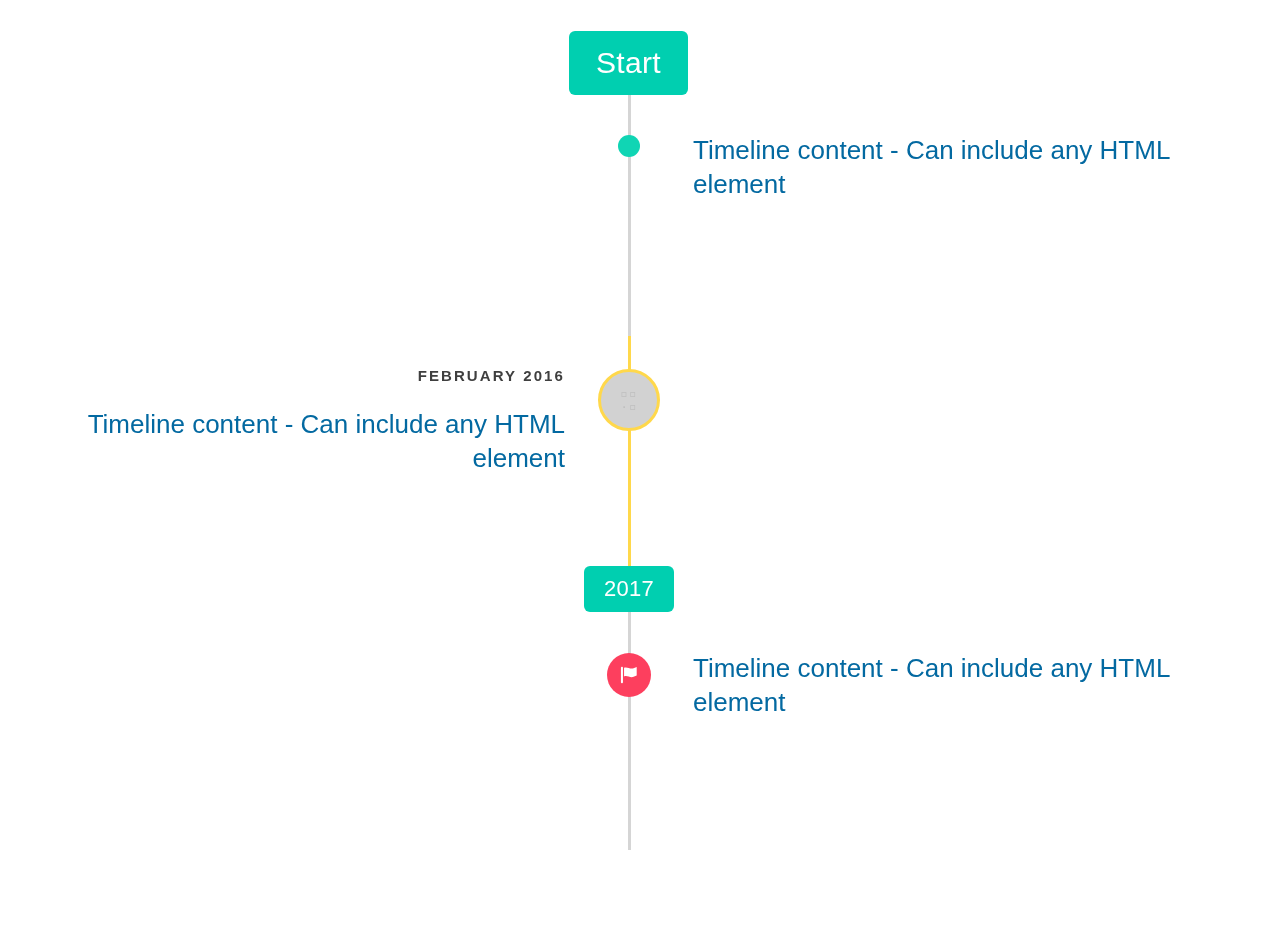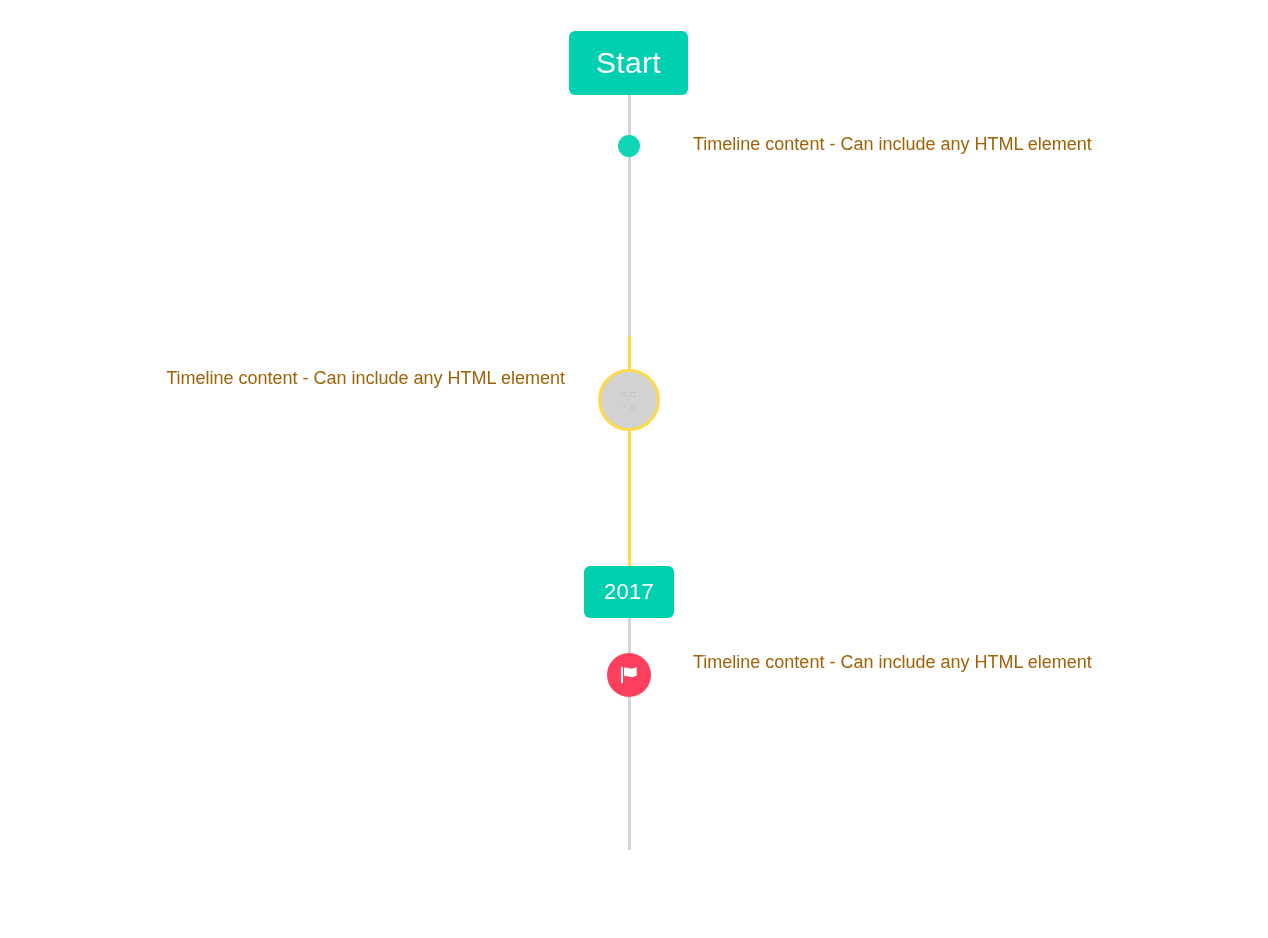--- a/index.html
+++ b/index.html
@@ -42,21 +42,21 @@
     z-index: 5;
     text-align: center;
   }
   .badge-start {
     left: 569px; top: 31px;
     width: 119px; height: 64px;
     font-size: 30px;
   }
   .badge-year {
     left: 584px; top: 566px;
-    width: 90px; height: 52px;
+    width: 90px; height: 46px;
     font-size: 22px;
   }
   .badge-end {
     left: 576px; top: 849px;
     width: 106px; height: 62px;
     font-size: 30px;
   }
 
   
   .marker {
@@ -114,23 +114,23 @@
 
   .entry-date {
     font-size: 15px;
     font-weight: bold;
     letter-spacing: 2.1px;
     color: #3f3f3f;
     line-height: 1.2;
     margin-bottom: 22px;
   }
   .entry-body {
-    font-size: 18px;
+    font-size: 26px;
     font-weight: 400;
-    color: #a16207;
+    color: #0369a1;
     line-height: 1.32;
   }
 </style>
 </head>
 <body>
 
 <div id="timeline-root">
 
   <div class="axis-seg axis-gray-top"></div>
   <div class="axis-seg axis-yellow"></div>
@@ -141,20 +141,21 @@
   <div class="marker marker-dot-teal"></div>
   <div class="entry-right entry-jan">
     <div class="entry-body">Timeline content - Can include any HTML element</div>
   </div>
 
   <div class="marker marker-circle-gray">
     <span class="marker-glyph-faint">▫▫
 ·▫</span>
   </div>
   <div class="entry-left entry-feb">
+    <div class="entry-date">FEBRUARY 2016</div>
     <div class="entry-body">Timeline content - Can include any HTML element</div>
   </div>
 
   <div class="badge badge-year">2017</div>
 
   <div class="marker marker-circle-pink">
     <svg class="flag-icon" width="22" height="22" viewBox="0 0 24 24" aria-hidden="true">
       <rect x="3.2" y="3" width="2.2" height="18" rx="1" fill="#ffffff"></rect>
       <path d="M6.6 4.2 C10 2.6 13.4 6.2 17 4.6 L20.4 3.2 L20.4 12.6 L17 14 C13.4 15.6 10 12 6.6 13.6 Z" fill="#ffffff"></path>
     </svg>

